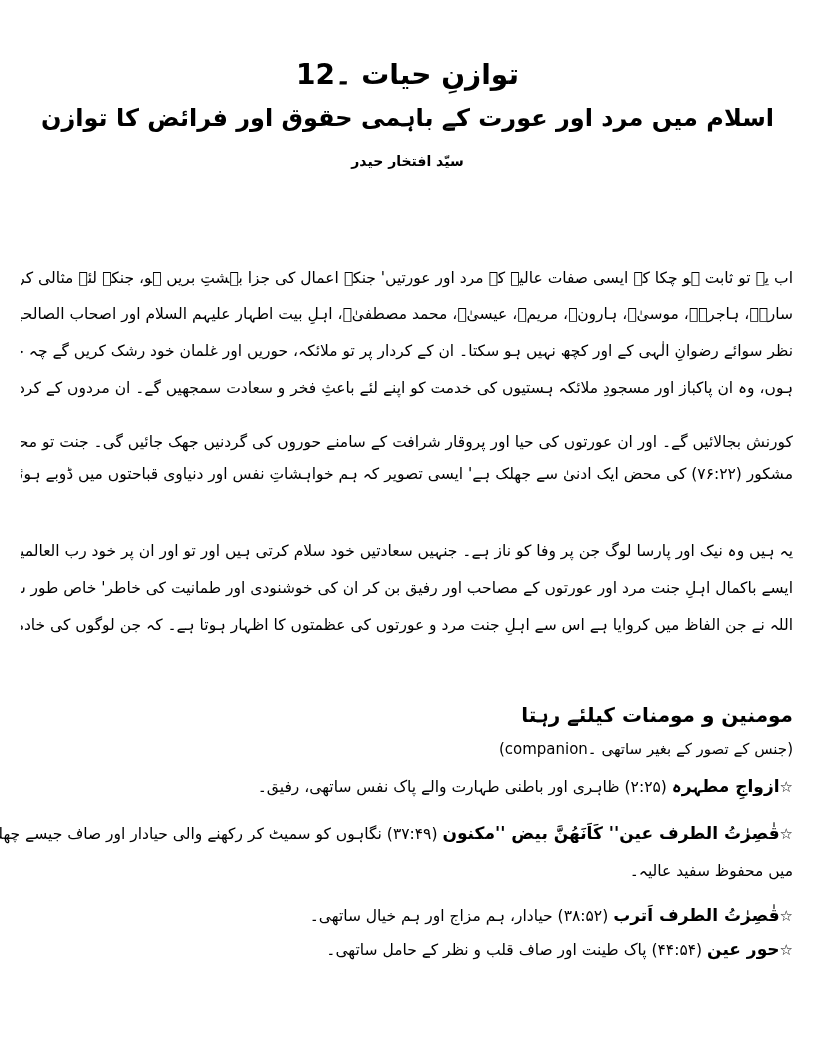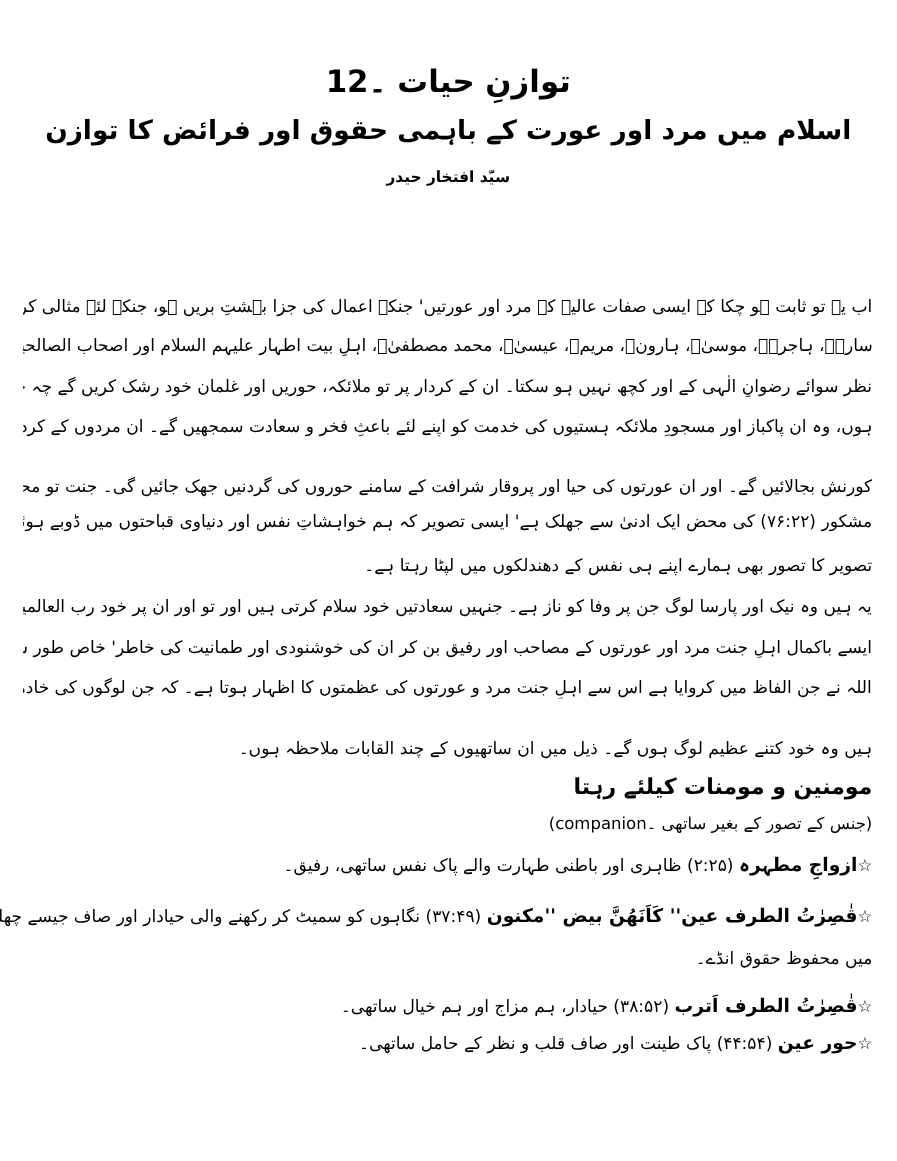--- a/index.html
+++ b/index.html
@@ -29,42 +29,40 @@
   <div class="center rtl" id="main-title">اسلام میں مرد اور عورت کے باہمی حقوق اور فرائض کا توازن</div>
   <div class="center rtl" id="author">سیّد افتخار حیدر</div>
 
 
   <div class="line rtl" style="top:268px;">اب یہ تو ثابت ہو چکا کہ ایسی صفات عالیہ کے مرد اور عورتیں' جنکے اعمال کی جزا بہشتِ بریں ہو، جنکے لئے مثالی کردار آدمؑ، حواؑ، نوحؑ، ابراہیمؑ،</div>
   <div class="line rtl" style="top:304px;">سارہؑ، ہاجرہؑ، موسیٰؑ، ہارونؑ، مریمؑ، عیسیٰؑ، محمد مصطفیٰؐ، اہلِ بیت اطہار علیہم السلام اور اصحاب الصالحینؓ ہوں' انکی خواہشات اور زندگی کا مطمع</div>
   <div class="line rtl" style="top:341px;">نظر سوائے رضوانِ الٰہی کے اور کچھ نہیں ہو سکتا۔ ان کے کردار پر تو ملائکہ، حوریں اور غلمان خود رشک کریں گے چہ جائیکہ یہ خود انکے خواہشمند</div>
   <div class="line rtl" style="top:378px;">ہوں، وہ ان پاکباز اور مسجودِ ملائکہ ہستیوں کی خدمت کو اپنے لئے باعثِ فخر و سعادت سمجھیں گے۔ ان مردوں کے کردار اور عادات دیکھ کر ملائکہ</div>
   <div class="line rtl" style="top:432px;">کورنش بجالائیں گے۔ اور ان عورتوں کی حیا اور پروقار شرافت کے سامنے حوروں کی گردنیں جھک جائیں گی۔ جنت تو محض ان لوگوں کی سعی</div>
   <div class="line rtl" style="top:464px;">مشکور (۷۶:۲۲) کی محض ایک ادنیٰ سے جھلک ہے' ایسی تصویر کہ ہم خواہشاتِ نفس اور دنیاوی قباحتوں میں ڈوبے ہوئے انسانوں کیلئے اس</div>
-  <div class="line rtl last" style="top:504px;">تصویر کا تصور بھی ہمارے اپنے ہی نفس کے دھندلکوں میں لپٹا رہتا ہے۔</div>
 
   <div class="line rtl last" style="top:541px;">یہ ہیں وہ نیک اور پارسا لوگ جن پر وفا کو ناز ہے۔ جنہیں سعادتیں خود سلام کرتی ہیں اور تو اور ان پر خود رب العالمین کا سلام آتا ہے۔</div>
   <div class="line rtl" style="top:578px;">ایسے باکمال اہلِ جنت مرد اور عورتوں کے مصاحب اور رفیق بن کر ان کی خوشنودی اور طمانیت کی خاطر' خاص طور سے پیدا کی گئی مخلوق کا تعارف</div>
   <div class="line rtl" style="top:615px;">اللہ نے جن الفاظ میں کروایا ہے اس سے اہلِ جنت مرد و عورتوں کی عظمتوں کا اظہار ہوتا ہے۔ کہ جن لوگوں کی خادمائیں اور خادم اس طرح کے</div>
-  <div class="line rtl last" style="top:670px;">ہیں وہ خود کتنے عظیم لوگ ہوں گے۔ ذیل میں ان ساتھیوں کے چند القابات ملاحظہ ہوں۔</div>
 
   <div class="heading rtl" style="top:703px;">مومنین و مومنات کیلئے رہتا</div>
   <div class="sub rtl" style="top:740px;">(جنس کے تصور کے بغیر ساتھی ۔companion)</div>
 
   <div class="item rtl" style="top:776px;">
     <span class="star">☆</span><b>ازواجِ مطہرہ</b>
     <span>(۲:۲۵)</span>
     <span>ظاہری اور باطنی طہارت والے پاک نفس ساتھی، رفیق۔</span>
   </div>
 
   <div class="item rtl" style="top:823px;">
     <span class="star">☆</span><b>قٰصِرٰتُ الطرف عین'' کَاَنَھُنَّ بیض ''مکنون</b>
     <span>(۳۷:۴۹)</span>
     <span>نگاہوں کو سمیٹ کر رکھنے والی حیادار اور صاف جیسے چھلکے</span>
   </div>
-  <div class="item rtl" style="top:862px;">میں محفوظ حقوق انڈے۔</div>
+  <div class="item rtl" style="top:862px;">میں محفوظ سفید عالیہ۔</div>
 
   <div class="item rtl" style="top:905px;">
     <span class="star">☆</span><b>قٰصِرٰتُ الطرف اَترب</b>
     <span>(۳۸:۵۲)</span>
     <span>حیادار، ہم مزاج اور ہم خیال ساتھی۔</span>
   </div>
 
   <div class="item rtl" style="top:939px;">
     <span class="star">☆</span><b>حور عین</b>
     <span>(۴۴:۵۴)</span>

